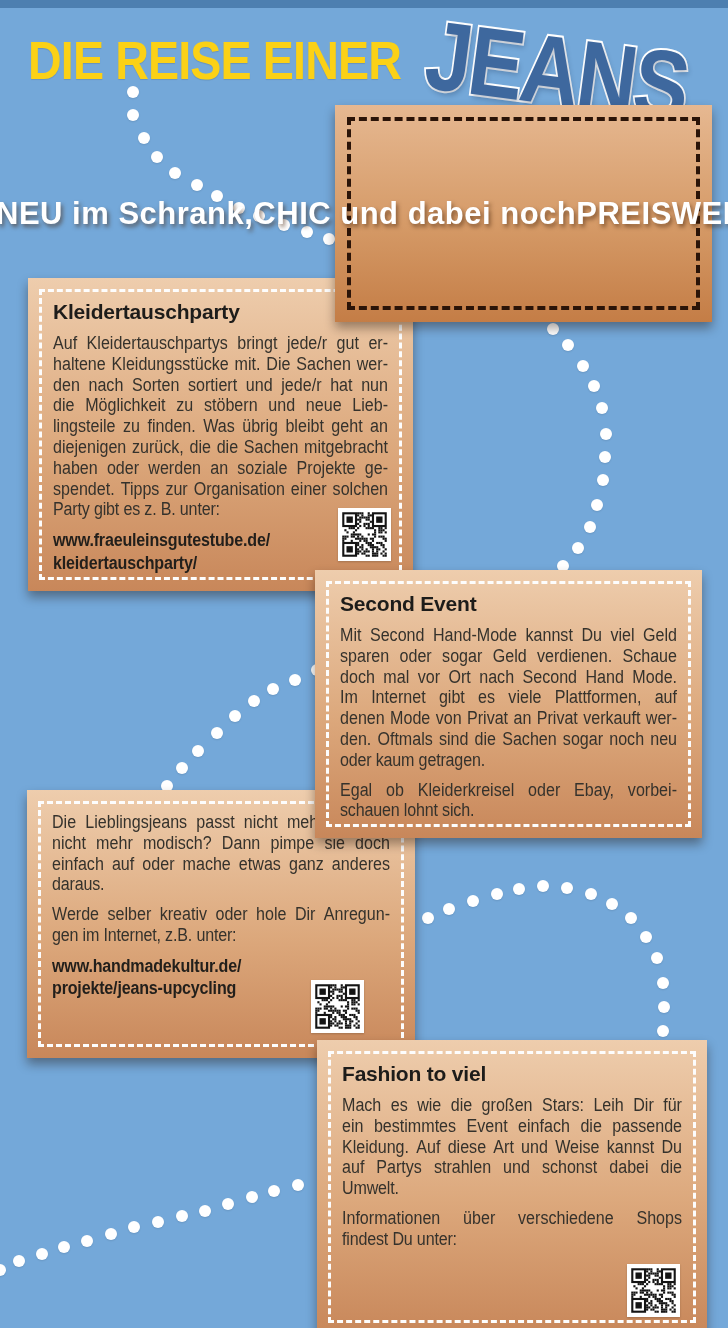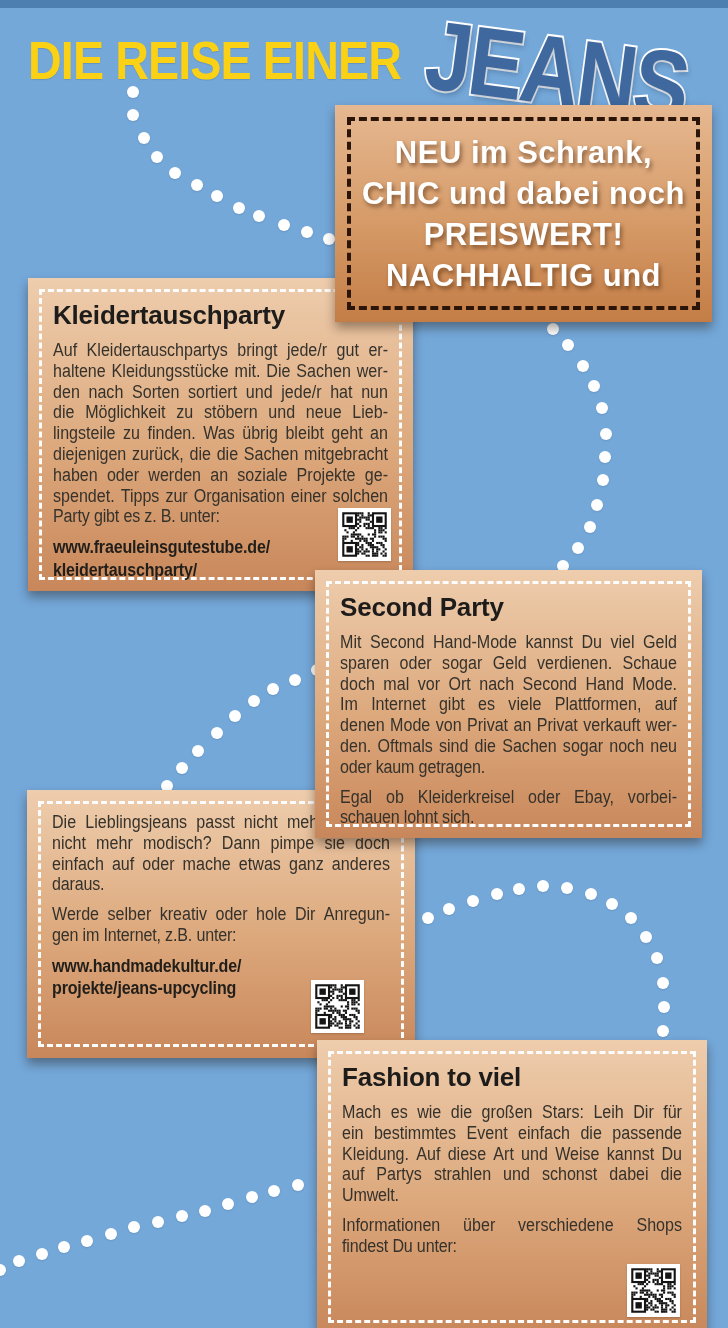--- a/index.html
+++ b/index.html
@@ -35,31 +35,31 @@
   }
   .dash{position:absolute;inset:11px;border:3px dashed #fdfdfd;pointer-events:none;}
   .neu .dash{border:4px dashed #2b1408;inset:12px;}
   .neu{left:335px;top:97px;width:377px;height:217px;z-index:3;
     background:linear-gradient(180deg,#e6b891 0%,#d59a67 55%,#c47d46 100%);}
   .c1{left:28px; top:270px; width:385px;height:313px;z-index:2;}
   .c2{left:315px;top:562px; width:387px;height:268px;z-index:3;}
   .c3{left:27px; top:782px; width:388px;height:268px;z-index:2;}
   .c4{left:317px;top:1032px;width:390px;height:294px;z-index:3;}
   .neu-content{
-    position:absolute;inset:16px;display:flex;flex-direction:column;
+    position:absolute;inset:16px;display:flex;
     justify-content:center;align-items:center;text-align:center;
   }
   .neu-line{
     font-size:31px;font-weight:bold;color:#ffffff;line-height:41px;
     letter-spacing:.5px;text-shadow:2px 3px 4px rgba(70,35,10,.55);
     white-space:nowrap;
   }
   .content{position:absolute;inset:14px;padding:8px 11px;}
   .content h2{
-    margin:0 0 9px 0;font-size:26px;font-weight:bold;color:#1d1c1a;
+    margin:0 0 9px 0;font-size:21px;font-weight:bold;color:#1d1c1a;
     letter-spacing:-.2px;
   }
   .para{margin:0 0 9px 0;}
   .tline{
     font-size:18px;color:#35322c;line-height:20.8px;white-space:nowrap;
     display:flex;justify-content:space-between;width:112%;
     transform:scaleX(.893);transform-origin:0 50%;
   }
   .tline.last{display:block;letter-spacing:-.2px;}
   .url{margin-top:0;}
@@ -393,21 +393,21 @@
           <rect x="2" y="16" width="7" height="7"></rect>
           <rect x="3" y="17" width="5" height="5" fill="#fff"></rect>
           <rect x="4" y="18" width="3" height="3"></rect>
         </svg>
       </div>
   </section>
 
   <section class="card c2">
     <div class="dash"></div>
     <div class="content">
-      <h2>Second Party</h2>
+      <h2>Second Event</h2>
       <div class="body">
           <div class="para">
             <div class="tline">
               <span>Mit</span>
               <span>Second</span>
               <span>Hand-Mode</span>
               <span>kannst</span>
               <span>Du</span>
               <span>viel</span>
               <span>Geld</span>

